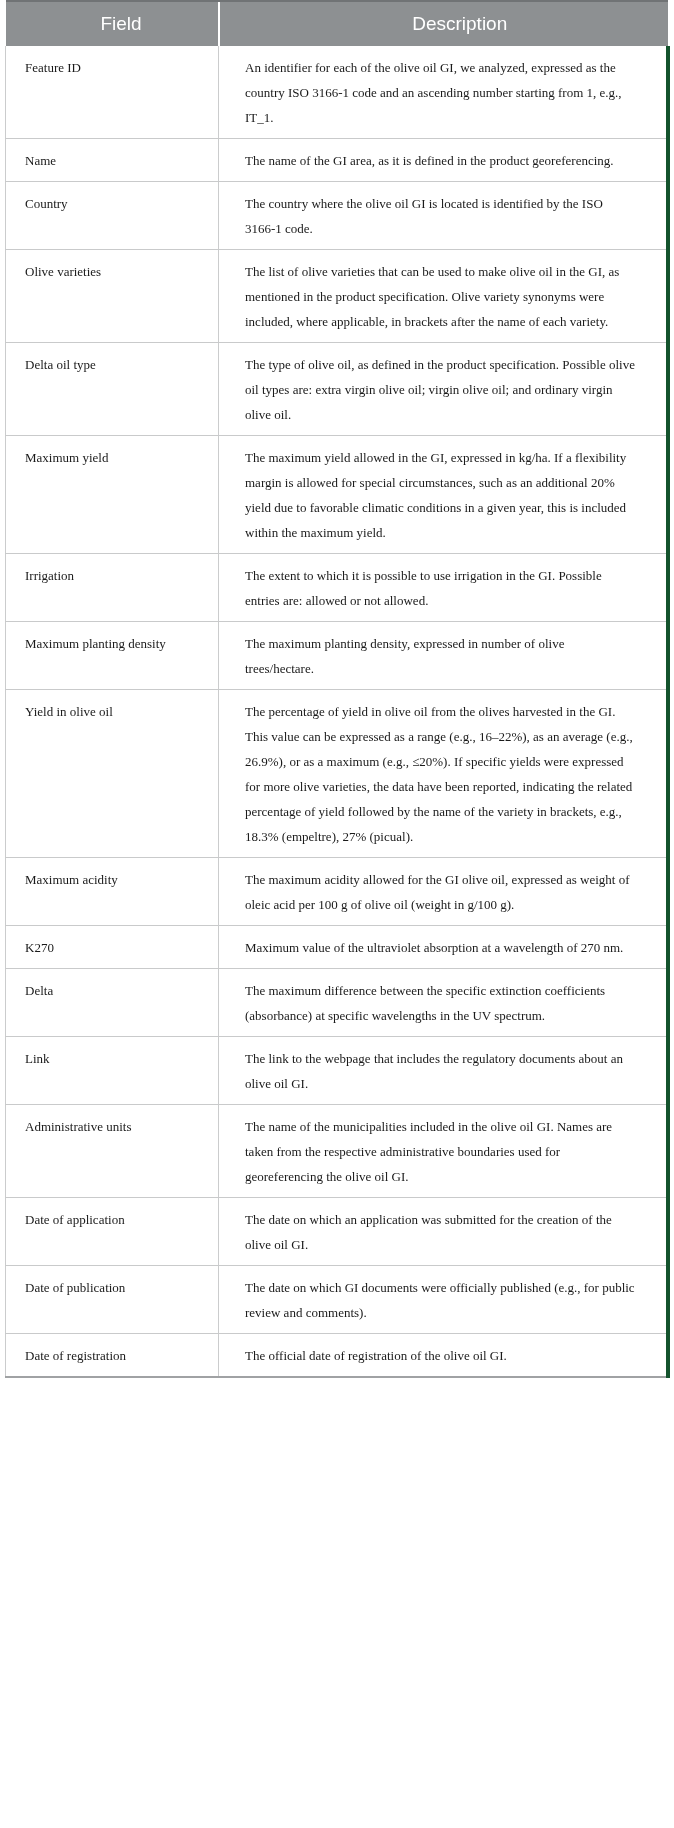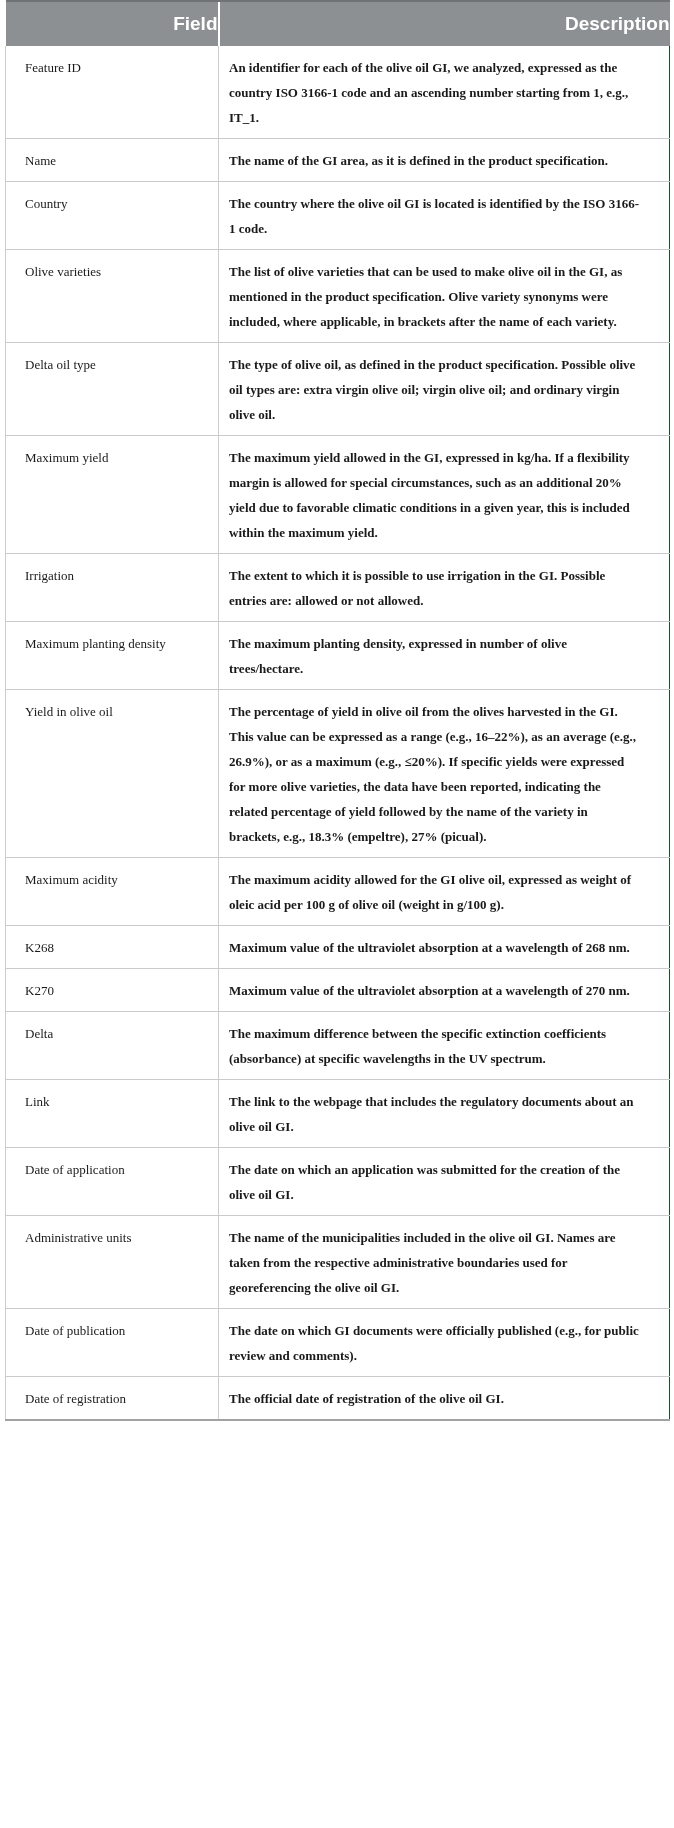--- a/index.html
+++ b/index.html
@@ -16,24 +16,24 @@
   table.fields-table {
     border-collapse: collapse;
     width: 665px;
     table-layout: fixed;
   }
   
   thead th {
     background: #8d9092;
     color: #ffffff;
     font-family: "Liberation Sans", "DejaVu Sans", sans-serif;
-    font-weight: bold;
+    font-weight: normal;
     font-size: 19px;
     line-height: 24px;
-    text-align: right;
+    text-align: center;
     padding: 10px 0 10px 19px;
     border-top: 2px solid #707375;
   }
   thead th.desc-h {
     border-left: 2px solid #ffffff;
     padding-left: 32px;
   }
   
   tbody td {
     font-family: "Liberation Serif", "DejaVu Serif", serif;
@@ -46,24 +46,23 @@
     background: #ffffff;
   }
   tbody td.field-col {
     width: 193px;
     border-left: 1px solid #cbcccd;
     padding-right: 10px;
     box-sizing: border-box;
   }
   tbody td.desc-col {
     border-left: 1px solid #cbcccd;
-    border-right: 1px solid #14532d;
-    padding-left: 10px;
+    border-right: 4px solid #14532d;
+    padding-left: 26px;
     padding-right: 30px;
-    font-weight: bold;
   }
   tbody tr:last-child td {
     border-bottom: 2px solid #a0a2a4;
   }
 </style>
 </head>
 <body>
 
 <div class="page">
   <table class="fields-table">
@@ -74,21 +73,21 @@
       </tr>
     </thead>
     <tbody>
   <tr>
     <td class="field-col">Feature ID</td>
     <td class="desc-col">An identifier for each of the olive oil GI, we analyzed, expressed as the country ISO 3166-1 code and an ascending number starting from 1, e.g., IT_1.</td>
   </tr>
 
   <tr>
     <td class="field-col">Name</td>
-    <td class="desc-col">The name of the GI area, as it is defined in the product specification.</td>
+    <td class="desc-col">The name of the GI area, as it is defined in the product georeferencing.</td>
   </tr>
 
   <tr>
     <td class="field-col">Country</td>
     <td class="desc-col">The country where the olive oil GI is located is identified by the ISO 3166-1 code.</td>
   </tr>
 
   <tr>
     <td class="field-col">Olive varieties</td>
     <td class="desc-col">The list of olive varieties that can be used to make olive oil in the GI, as mentioned in the product specification. Olive variety synonyms were included, where applicable, in brackets after the name of each variety.</td>
@@ -119,48 +118,44 @@
     <td class="desc-col">The percentage of yield in olive oil from the olives harvested in the GI. This value can be expressed as a range (e.g., 16–22%), as an average (e.g., 26.9%), or as a maximum (e.g., ≤20%). If specific yields were expressed for more olive varieties, the data have been reported, indicating the related percentage of yield followed by the name of the variety in brackets, e.g., 18.3% (empeltre), 27% (picual).</td>
   </tr>
 
   <tr>
     <td class="field-col">Maximum acidity</td>
     <td class="desc-col">The maximum acidity allowed for the GI olive oil, expressed as weight of oleic acid per 100 g of olive oil (weight in g/100 g).</td>
   </tr>
 
 
 
-  <tr>
-    <td class="field-col">K268</td>
-    <td class="desc-col">Maximum value of the ultraviolet absorption at a wavelength of 268 nm.</td>
-  </tr>
 
   <tr>
     <td class="field-col">K270</td>
     <td class="desc-col">Maximum value of the ultraviolet absorption at a wavelength of 270 nm.</td>
   </tr>
 
   <tr>
     <td class="field-col">Delta</td>
     <td class="desc-col">The maximum difference between the specific extinction coefficients (absorbance) at specific wavelengths in the UV spectrum.</td>
   </tr>
 
   <tr>
     <td class="field-col">Link</td>
     <td class="desc-col">The link to the webpage that includes the regulatory documents about an olive oil GI.</td>
   </tr>
 
   <tr>
-    <td class="field-col">Date of application</td>
-    <td class="desc-col">The date on which an application was submitted for the creation of the olive oil GI.</td>
+    <td class="field-col">Administrative units</td>
+    <td class="desc-col">The name of the municipalities included in the olive oil GI. Names are taken from the respective administrative boundaries used for georeferencing the olive oil GI.</td>
   </tr>
 
   <tr>
-    <td class="field-col">Administrative units</td>
-    <td class="desc-col">The name of the municipalities included in the olive oil GI. Names are taken from the respective administrative boundaries used for georeferencing the olive oil GI.</td>
+    <td class="field-col">Date of application</td>
+    <td class="desc-col">The date on which an application was submitted for the creation of the olive oil GI.</td>
   </tr>
 
   <tr>
     <td class="field-col">Date of publication</td>
     <td class="desc-col">The date on which GI documents were officially published (e.g., for public review and comments).</td>
   </tr>
 
   <tr>
     <td class="field-col">Date of registration</td>
     <td class="desc-col">The official date of registration of the olive oil GI.</td>

